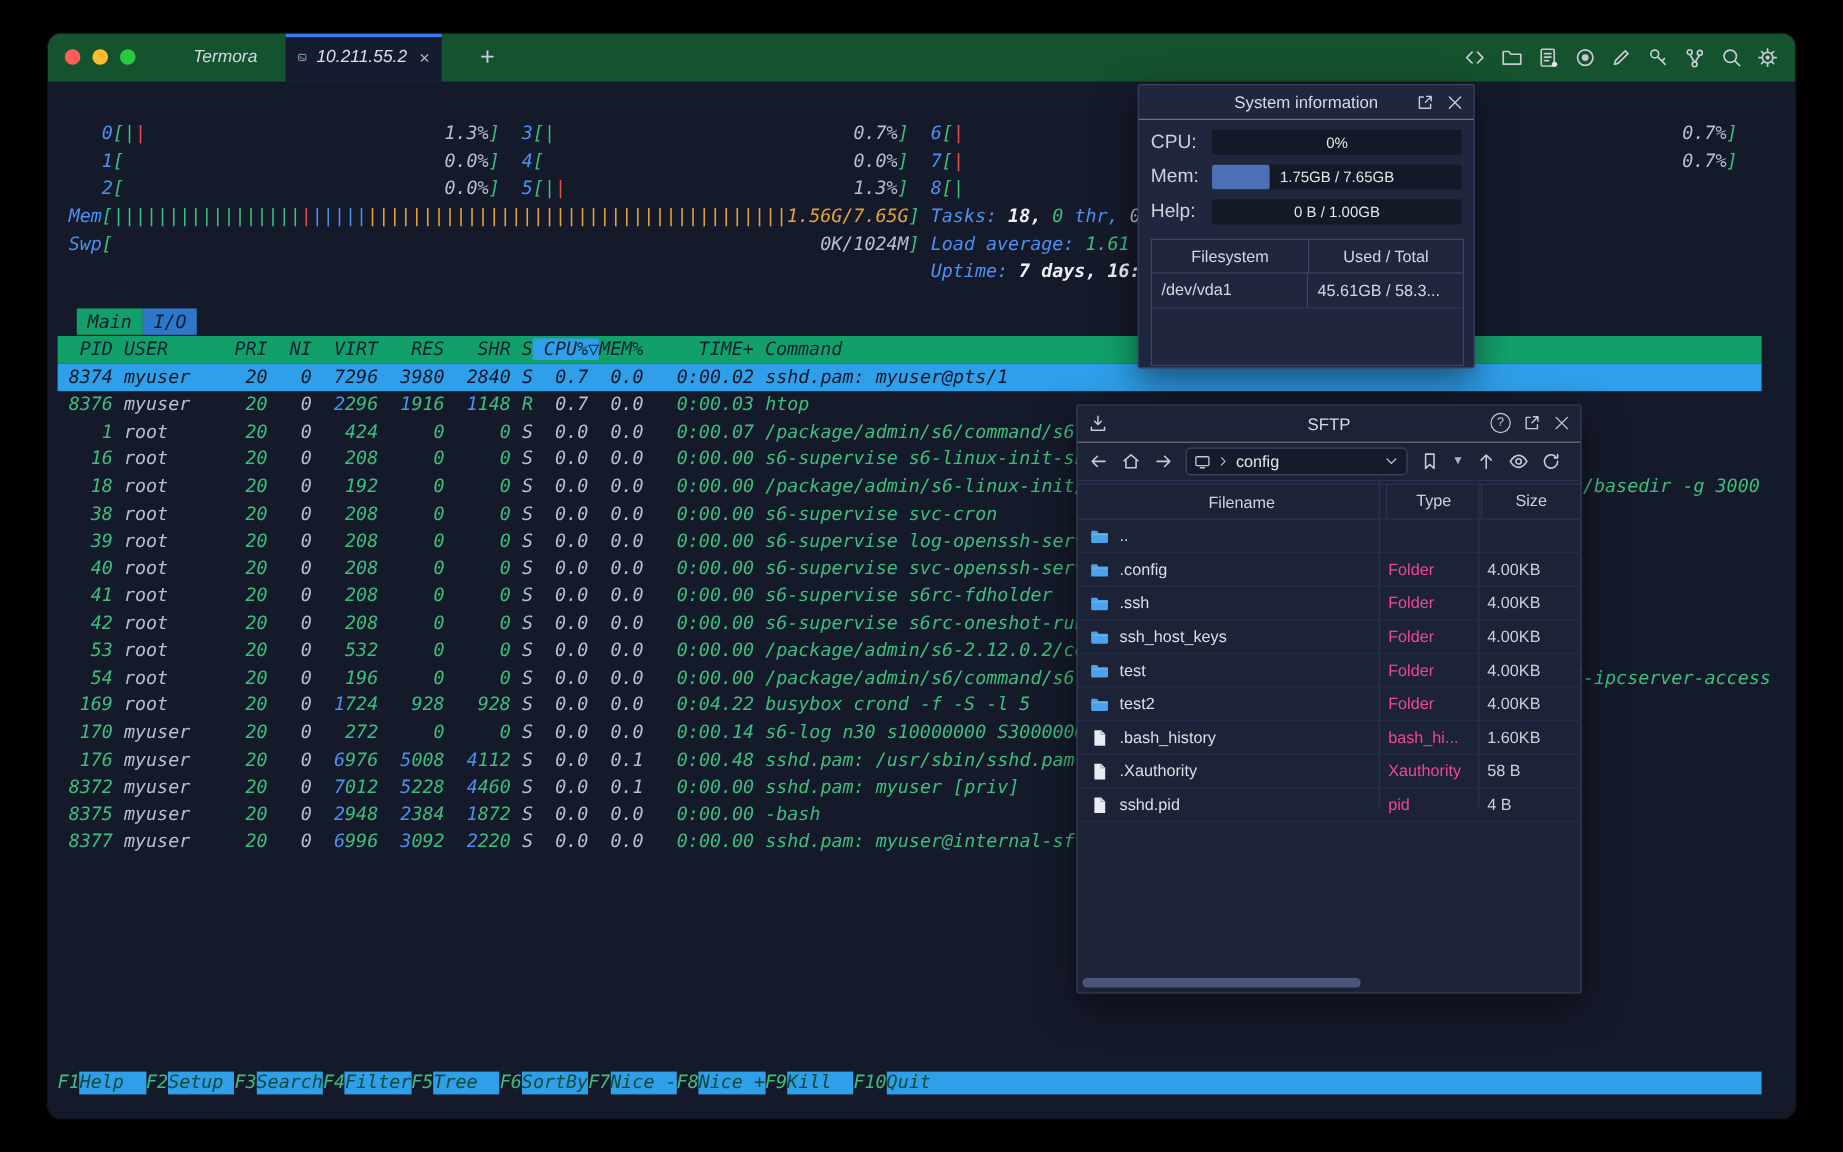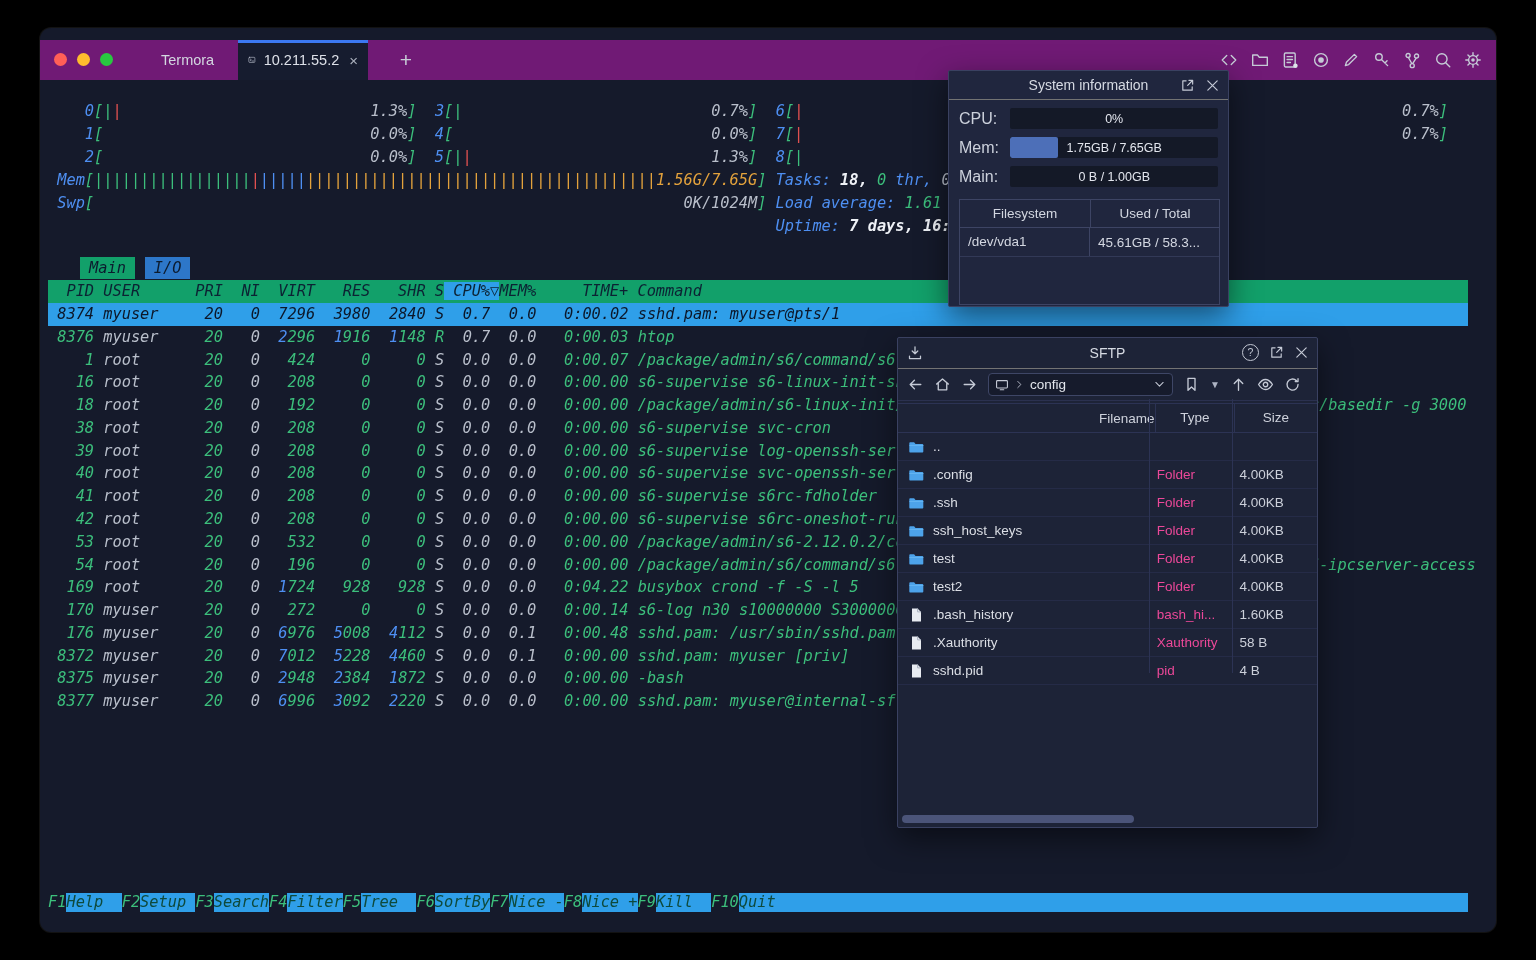--- a/index.html
+++ b/index.html
@@ -1,40 +1,40 @@
 <!DOCTYPE html>
 <html><head>
 <meta charset="utf-8">
 <style>
   html,body{margin:0;padding:0;width:1536px;height:960px;background:#000;overflow:hidden;
     font-family:"Liberation Sans",sans-serif;}
   .window{position:absolute;left:40px;top:28px;width:1456px;height:904px;background:#151a2b;
     border-radius:11px;overflow:hidden;box-shadow:0 0 0 1px rgba(255,255,255,.07);}
   
-  .titlebar{position:absolute;left:0;top:12px;right:0;height:40px;background:#701a75;}
+  .titlebar{position:absolute;left:0;top:0;right:0;height:40px;background:#14532d;font-style:italic;}
   .lights{position:absolute;left:14px;top:13px;display:flex;gap:10px;}
   .light{width:13px;height:13px;border-radius:50%;}
   .tab-home{position:absolute;left:98px;top:0;height:40px;display:flex;align-items:center;gap:9px;
     color:#d3d7e0;font-size:14.5px;padding:0 14px;}
   .tab-active{position:absolute;left:198px;top:0;width:130px;height:40px;background:#161c2f;
     display:flex;align-items:center;gap:8px;padding:0 10px;box-sizing:border-box;color:#dde0e8;font-size:14.5px;}
   .tab-accent{position:absolute;left:0;top:0;right:0;height:3px;background:#3b78f1;}
   .tab-close{color:#aab0bd;font-size:15px;margin-left:2px;cursor:default;}
   .tab-plus{position:absolute;left:352px;top:6px;width:28px;height:28px;color:#c6cbd6;font-size:21px;
     display:flex;align-items:center;justify-content:center;}
   .tb-icons{position:absolute;right:14px;top:0;height:40px;display:flex;align-items:center;gap:12.5px;}
   .tb-icons svg{width:18px;height:18px;}
   .ic{stroke:#c5cad6;fill:none;stroke-width:1.25;stroke-linecap:round;stroke-linejoin:round;}
   
   .mono{font-family:"DejaVu Sans Mono",monospace;font-size:15.3px;white-space:pre;font-style:italic;}
   #meters{position:absolute;left:8px;top:72px;width:1420px;}
   .tline{position:absolute;left:0;height:23px;line-height:23px;width:100%;}
   .c-b{color:#4e8ff2}.c-g{color:#3cbf7c}.c-r{color:#e05050}.c-o{color:#e3a23c}
   .c-gy{color:#b9bfcb}.c-w{color:#eef1f6;font-weight:bold}.c-d{color:#b9bfcb}
-  #httabs{position:absolute;left:40px;top:229px;height:22px;display:flex;gap:10px;}
+  #httabs{position:absolute;left:24px;top:229px;height:22px;display:flex;}
   .httab{height:22px;line-height:22px;padding:0 9px;color:#0c1b2e;}
   #phead{position:absolute;left:8px;top:252px;width:1420px;height:22.8px;line-height:22.8px;background:#12a06a;}
   .hseg{color:#0c2233}.hsel{background:#2f9fe9;color:#0c2233}
   #prows{position:absolute;left:8px;top:275px;width:1420px;height:412px;}
   .prow{position:absolute;left:0;width:100%;height:22.78px;line-height:22.78px;overflow:visible;}
   .prow.sel{background:#2f9fe9;}
   .prow.sel span{color:#0c1729 !important;font-weight:500;}
   #fbar{position:absolute;left:8px;top:865px;width:1420px;height:19px;display:flex;}
   .fk-key{height:19px;line-height:19px;color:#3cbf7c;}
   .fk-label{height:19px;line-height:19px;background:#2f9fe9;color:#0e4a3c;}
@@ -68,21 +68,21 @@
   .sftp-dl{position:absolute;left:9px;top:0;height:30px;display:flex;align-items:center;}
   .sftp-toolbar{height:31px;display:flex;align-items:center;padding:0 9px;gap:10px;border-bottom:1px solid #2b3150;}
   .sftp-toolbar svg{width:17px;height:17px;flex:0 0 auto;}
   .crumb{display:flex;align-items:center;width:185px;height:23px;border:1px solid #3e4666;border-radius:4px;
     background:#161b2c;padding:0 6px;gap:5px;box-sizing:border-box;color:#e2e5ec;font-size:13.5px;}
   .crumb svg{width:14px;height:14px;}
   .crumb .spacer{flex:1;}
   .caret{color:#aeb4c4;font-size:10px;}
   .ftable-head{display:flex;height:28px;align-items:center;border-bottom:1px solid #2c3354;border-top:1px solid #2c3354;
     color:#ced2dc;font-size:13.5px;margin-top:2px;}
-  .fh-name{width:251px;text-align:right;padding-left:17px;}
+  .fh-name{width:251px;text-align:center;padding-left:17px;}
   .fh-type{width:83px;text-align:center;border-left:1px solid #2c3354;height:28px;line-height:28px;box-sizing:border-box;}
   .fh-size{width:87px;text-align:center;border-left:1px solid #2c3354;height:28px;line-height:28px;box-sizing:border-box;}
   .frow{display:flex;height:27px;align-items:center;border-bottom:1px solid #252b47;}
   .frow svg{width:16px;height:16px;margin-left:10px;flex:0 0 16px;}
   .fname{width:216px;margin-left:9px;font-size:13.5px;color:#dcdfe6;overflow:hidden;}
   .ftype{width:74px;padding-left:9px;font-size:13.5px;color:#ec4899;}
   .fsize{width:78px;padding-left:9px;font-size:13.5px;color:#ccd0da;}
   .vsep{position:absolute;width:1px;background:#2c3354;top:61px;}
   .hscroll{position:absolute;left:4px;top:477px;width:232px;height:8px;border-radius:4px;background:#4b5479;}
   .circle-q{width:15px;height:15px;border:1.4px solid #c2c7d3;border-radius:50%;color:#c2c7d3;
@@ -235,21 +235,21 @@
         </div>
       </div>
       <div class="si-row">
         <span class="si-label">Mem:</span>
         <div class="si-track">
           <div class="si-fill" style="width: 23%;"></div>
           <span class="si-text">1.75GB / 7.65GB</span>
         </div>
       </div>
       <div class="si-row">
-        <span class="si-label">Main:</span>
+        <span class="si-label">Help:</span>
         <div class="si-track">
           <div class="si-fill" style="width: 0%;"></div>
           <span class="si-text">0 B / 1.00GB</span>
         </div>
       </div>
       <div class="si-table">
         <div class="si-thead">
           <span>Filesystem</span>
           <span>Used / Total</span>
         </div>

